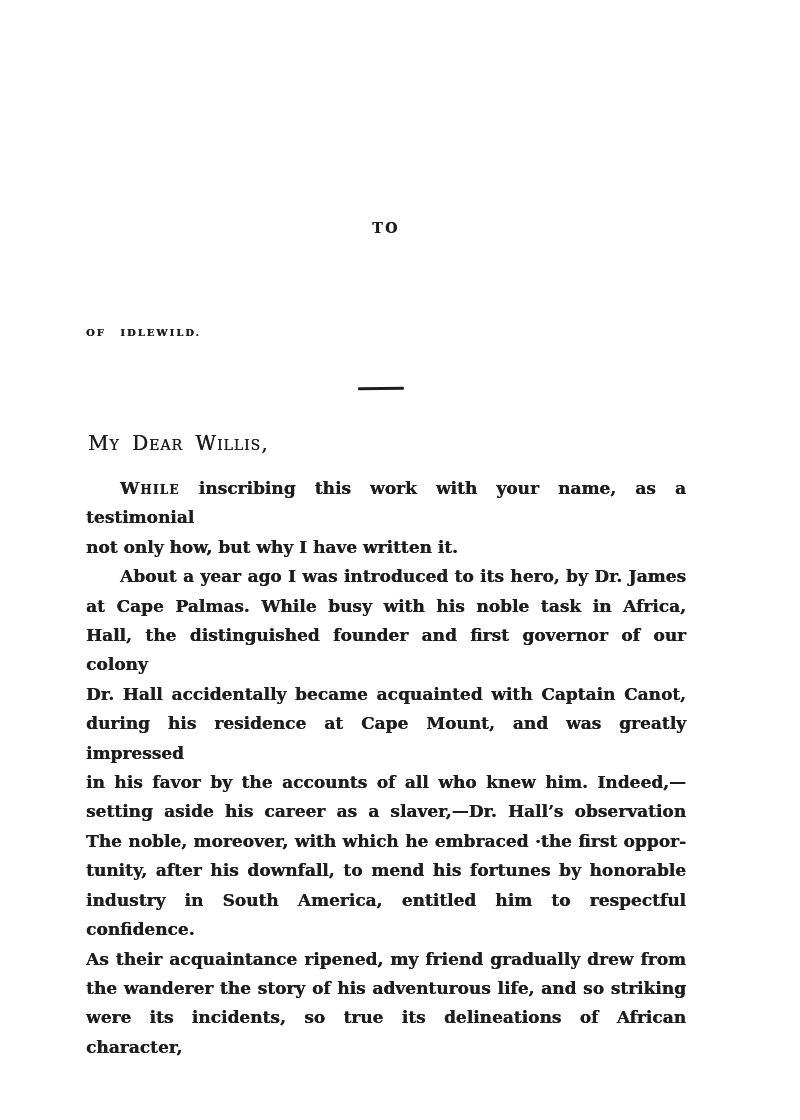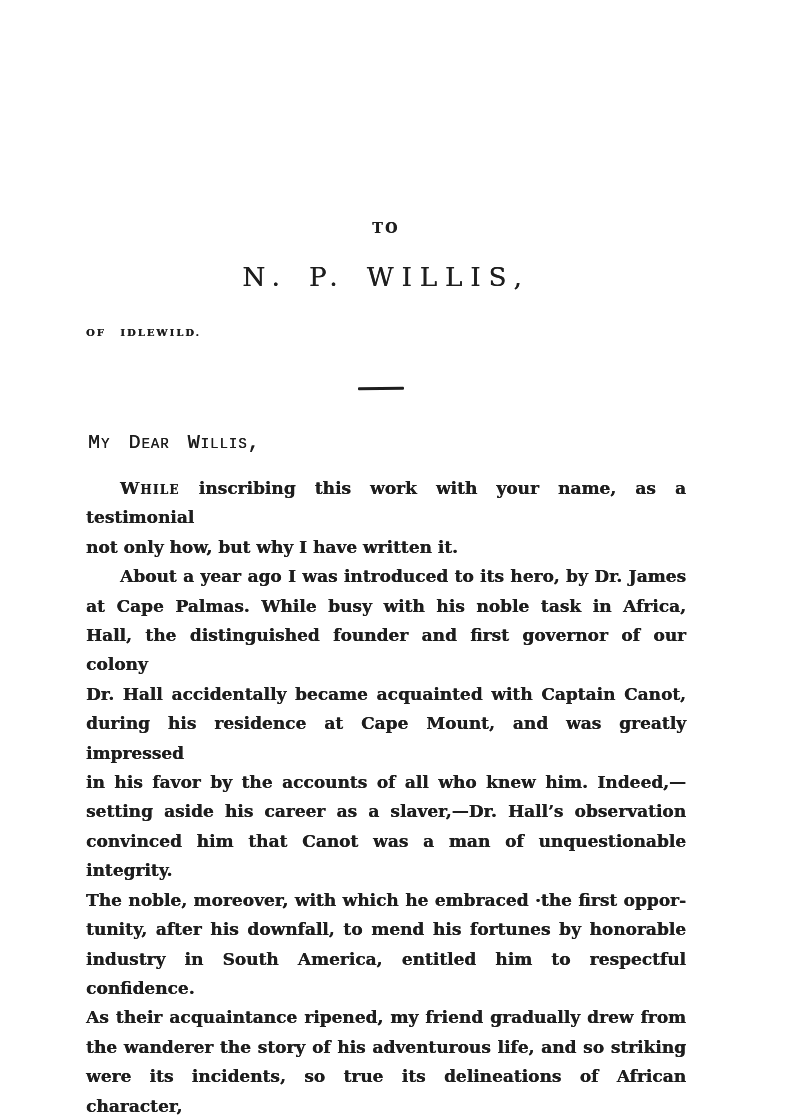--- a/index.html
+++ b/index.html
@@ -28,60 +28,58 @@
     font-size:10px; font-weight:bold;
     letter-spacing:2px; word-spacing:9px;
   }
   .rule {
     position:absolute; top:348px; left:272px; width:46px; height:3px;
     background:currentColor; transform:rotate(-0.4deg); border-radius:1px;
   }
   .salutation {
     position:absolute; top:392px; left:2px;
     font-size:20px; font-variant:small-caps;
-    letter-spacing:1px; word-spacing:5px;font-family:Liberation Mono, monospace;
+    letter-spacing:1px; word-spacing:5px;
   }
   .body-block {
     position:absolute; top:435px; left:0; width:600px;
     font-size:17px; line-height:29.4px;font-weight:bold;
   }
   .line { text-align:justify; text-align-last:justify; }
   .line.end { text-align-last:left; }
   .line.indent { text-indent:34px; }
   .sc { font-variant:small-caps; letter-spacing:1.2px; }
 </style>
 </head>
 <body>
 
 <div class="page">
   <div class="content">
 
     <div class="ded-to">TO</div>
 
-    <div class="ded-name">N. P. WILLIS,</div>
 
     <div class="ded-of">OF IDLEWILD.</div>
 
     <div class="rule"></div>
 
     <div class="salutation">My Dear Willis,</div>
 
     <div class="body-block">
 
       <div class="line indent"><span class="sc">While</span><span> inscribing this work with your name, as a testimonial</span></div>
       <div class="line end">not only how, but why I have written it.</div>
 
       <div class="line indent">About a year ago I was introduced to its hero, by Dr. James</div>
       <div class="line">at Cape Palmas. While busy with his noble task in Africa,</div>
       <div class="line">Hall, the distinguished founder and first governor of our colony</div>
       <div class="line">Dr. Hall accidentally became acquainted with Captain Canot,</div>
       <div class="line">during his residence at Cape Mount, and was greatly impressed</div>
       <div class="line">in his favor by the accounts of all who knew him. Indeed,—</div>
       <div class="line">setting aside his career as a slaver,—Dr. Hall’s observation</div>
-      <div class="line">convinced him that Canot was a man of unquestionable integrity.</div>
       <div class="line">The noble, moreover, with which he embraced ·the first oppor-</div>
       <div class="line">tunity, after his downfall, to mend his fortunes by honorable</div>
       <div class="line">industry in South America, entitled him to respectful confidence.</div>
       <div class="line">As their acquaintance ripened, my friend gradually drew from</div>
       <div class="line">the wanderer the story of his adventurous life, and so striking</div>
       <div class="line">were its incidents, so true its delineations of African character,</div>
     </div>
 
   </div>
 </div>

